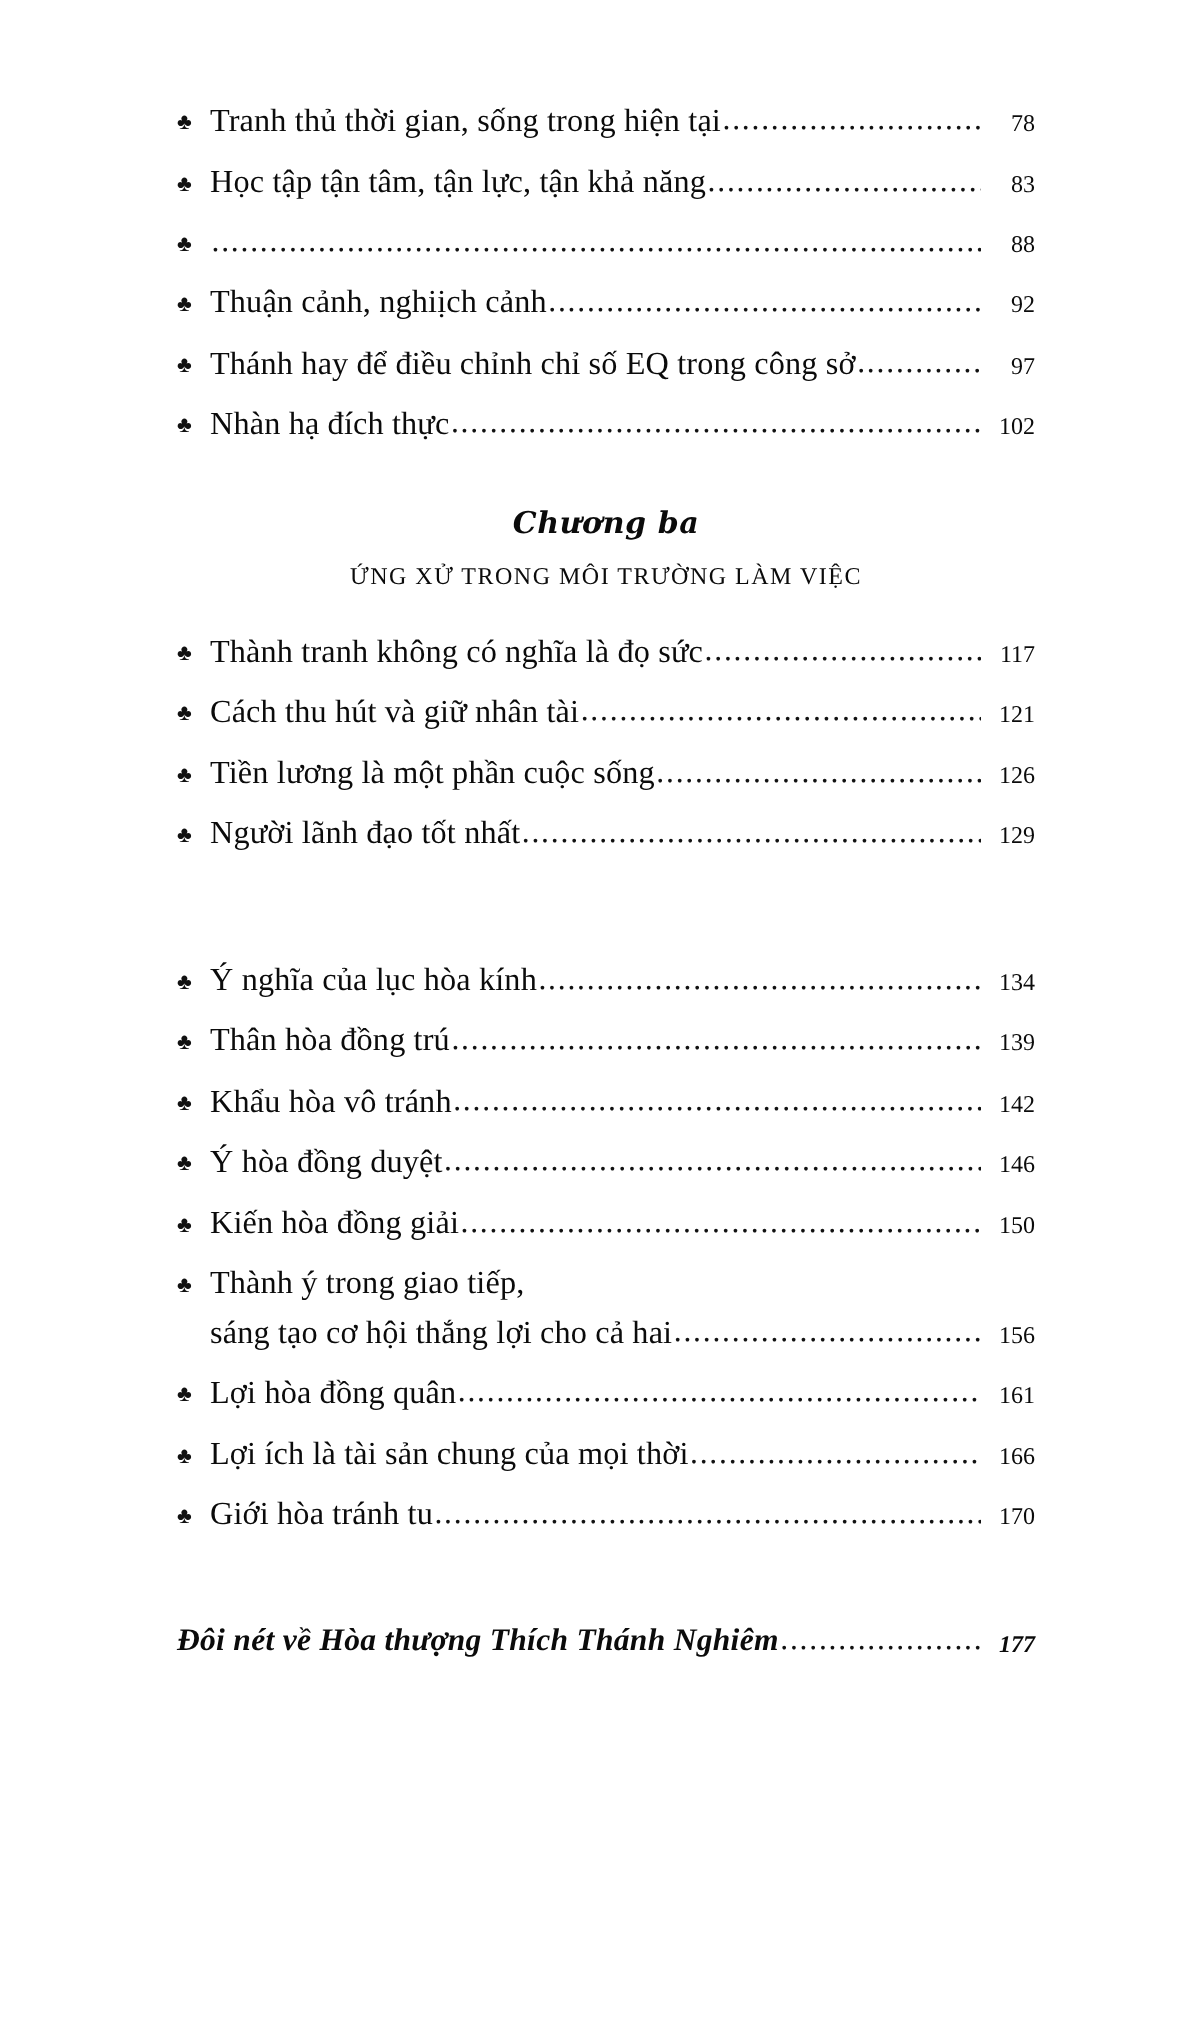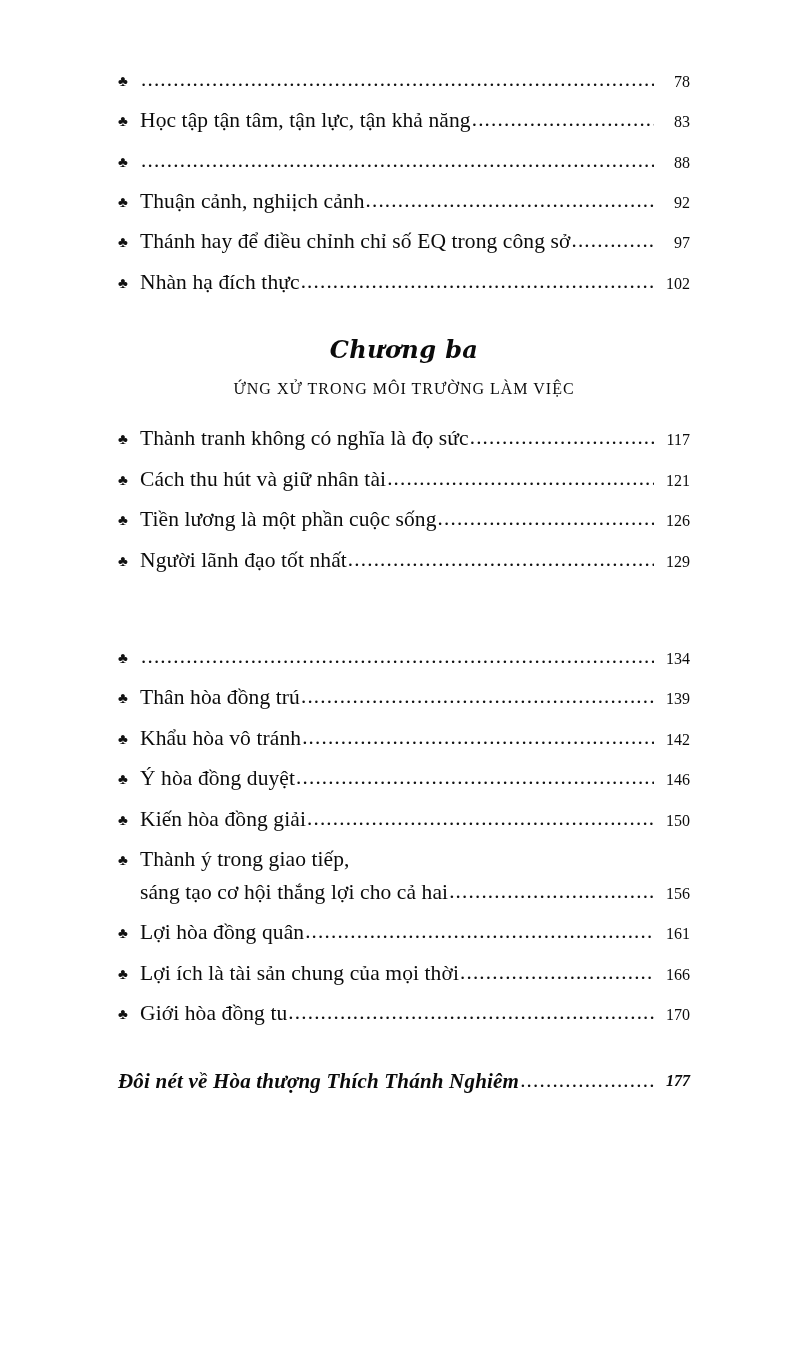--- a/index.html
+++ b/index.html
@@ -76,35 +76,35 @@
 
   
   .chapter {
     text-align: center;
     margin: 42px 0 8px 0;
   }
   .chapter-label {
     font-family: "DejaVu Serif", serif;
     font-style: italic;
     font-weight: 700;
-    font-size: 24px;
+    font-size: 20px;
     letter-spacing: 0.4px;
   }
   .chapter-title {
     font-size: 16px;
     letter-spacing: 1.0px;
     margin-top: 16px;
     margin-bottom: 30px;
   }
 
   
   .final-entry {
     display: flex;
-    align-items: center;
-    margin-top: 44px;
+    align-items: flex-end;
+    margin-top: 60px;
     font-style: italic;
     font-weight: 700;
     font-size: 21px;
     white-space: nowrap;
   }
   .final-entry .entry-text { letter-spacing: 0.2px; }
   .final-entry .leader {
     font-style: normal;
     font-weight: 400;
     letter-spacing: 1.2px;
@@ -116,20 +116,21 @@
   .spacer-lg { height: 34px; }
 </style>
 </head>
 <body>
 
 <div class="page">
 
   <ul class="toc-list">
     <li class="toc-item">
       <span class="bullet">♣</span>
+      <span class="entry-text">Tranh thủ thời gian, sống trong hiện tại</span>
       <span class="leader"></span>
       <span class="page-num">78</span>
     </li>
     <li class="toc-item">
       <span class="bullet">♣</span>
       <span class="entry-text">Học tập tận tâm, tận lực, tận khả năng</span>
       <span class="leader"></span>
       <span class="page-num">83</span>
     </li>
     <li class="toc-item">
@@ -190,20 +191,21 @@
   </ul>
 
   <div class="chapter">
   </div>
 
   <div class="spacer-lg"></div>
 
   <ul class="toc-list">
     <li class="toc-item">
       <span class="bullet">♣</span>
+      <span class="entry-text">Ý nghĩa của lục hòa kính</span>
       <span class="leader"></span>
       <span class="page-num">134</span>
     </li>
     <li class="toc-item">
       <span class="bullet">♣</span>
       <span class="entry-text">Thân hòa đồng trú</span>
       <span class="leader"></span>
       <span class="page-num">139</span>
     </li>
     <li class="toc-item">
@@ -241,21 +243,21 @@
       <span class="page-num">161</span>
     </li>
     <li class="toc-item">
       <span class="bullet">♣</span>
       <span class="entry-text">Lợi ích là tài sản chung của mọi thời</span>
       <span class="leader"></span>
       <span class="page-num">166</span>
     </li>
     <li class="toc-item">
       <span class="bullet">♣</span>
-      <span class="entry-text">Giới hòa đồng tu</span>
+      <span class="entry-text">Giới hòa tránh tu</span>
       <span class="leader"></span>
       <span class="page-num">170</span>
     </li>
   </ul>
 
   <div class="final-entry">
     <span class="entry-text">Đôi nét về Hòa thượng Thích Thánh Nghiêm</span>
     <span class="leader"></span>
     <span class="page-num">177</span>
   </div>

